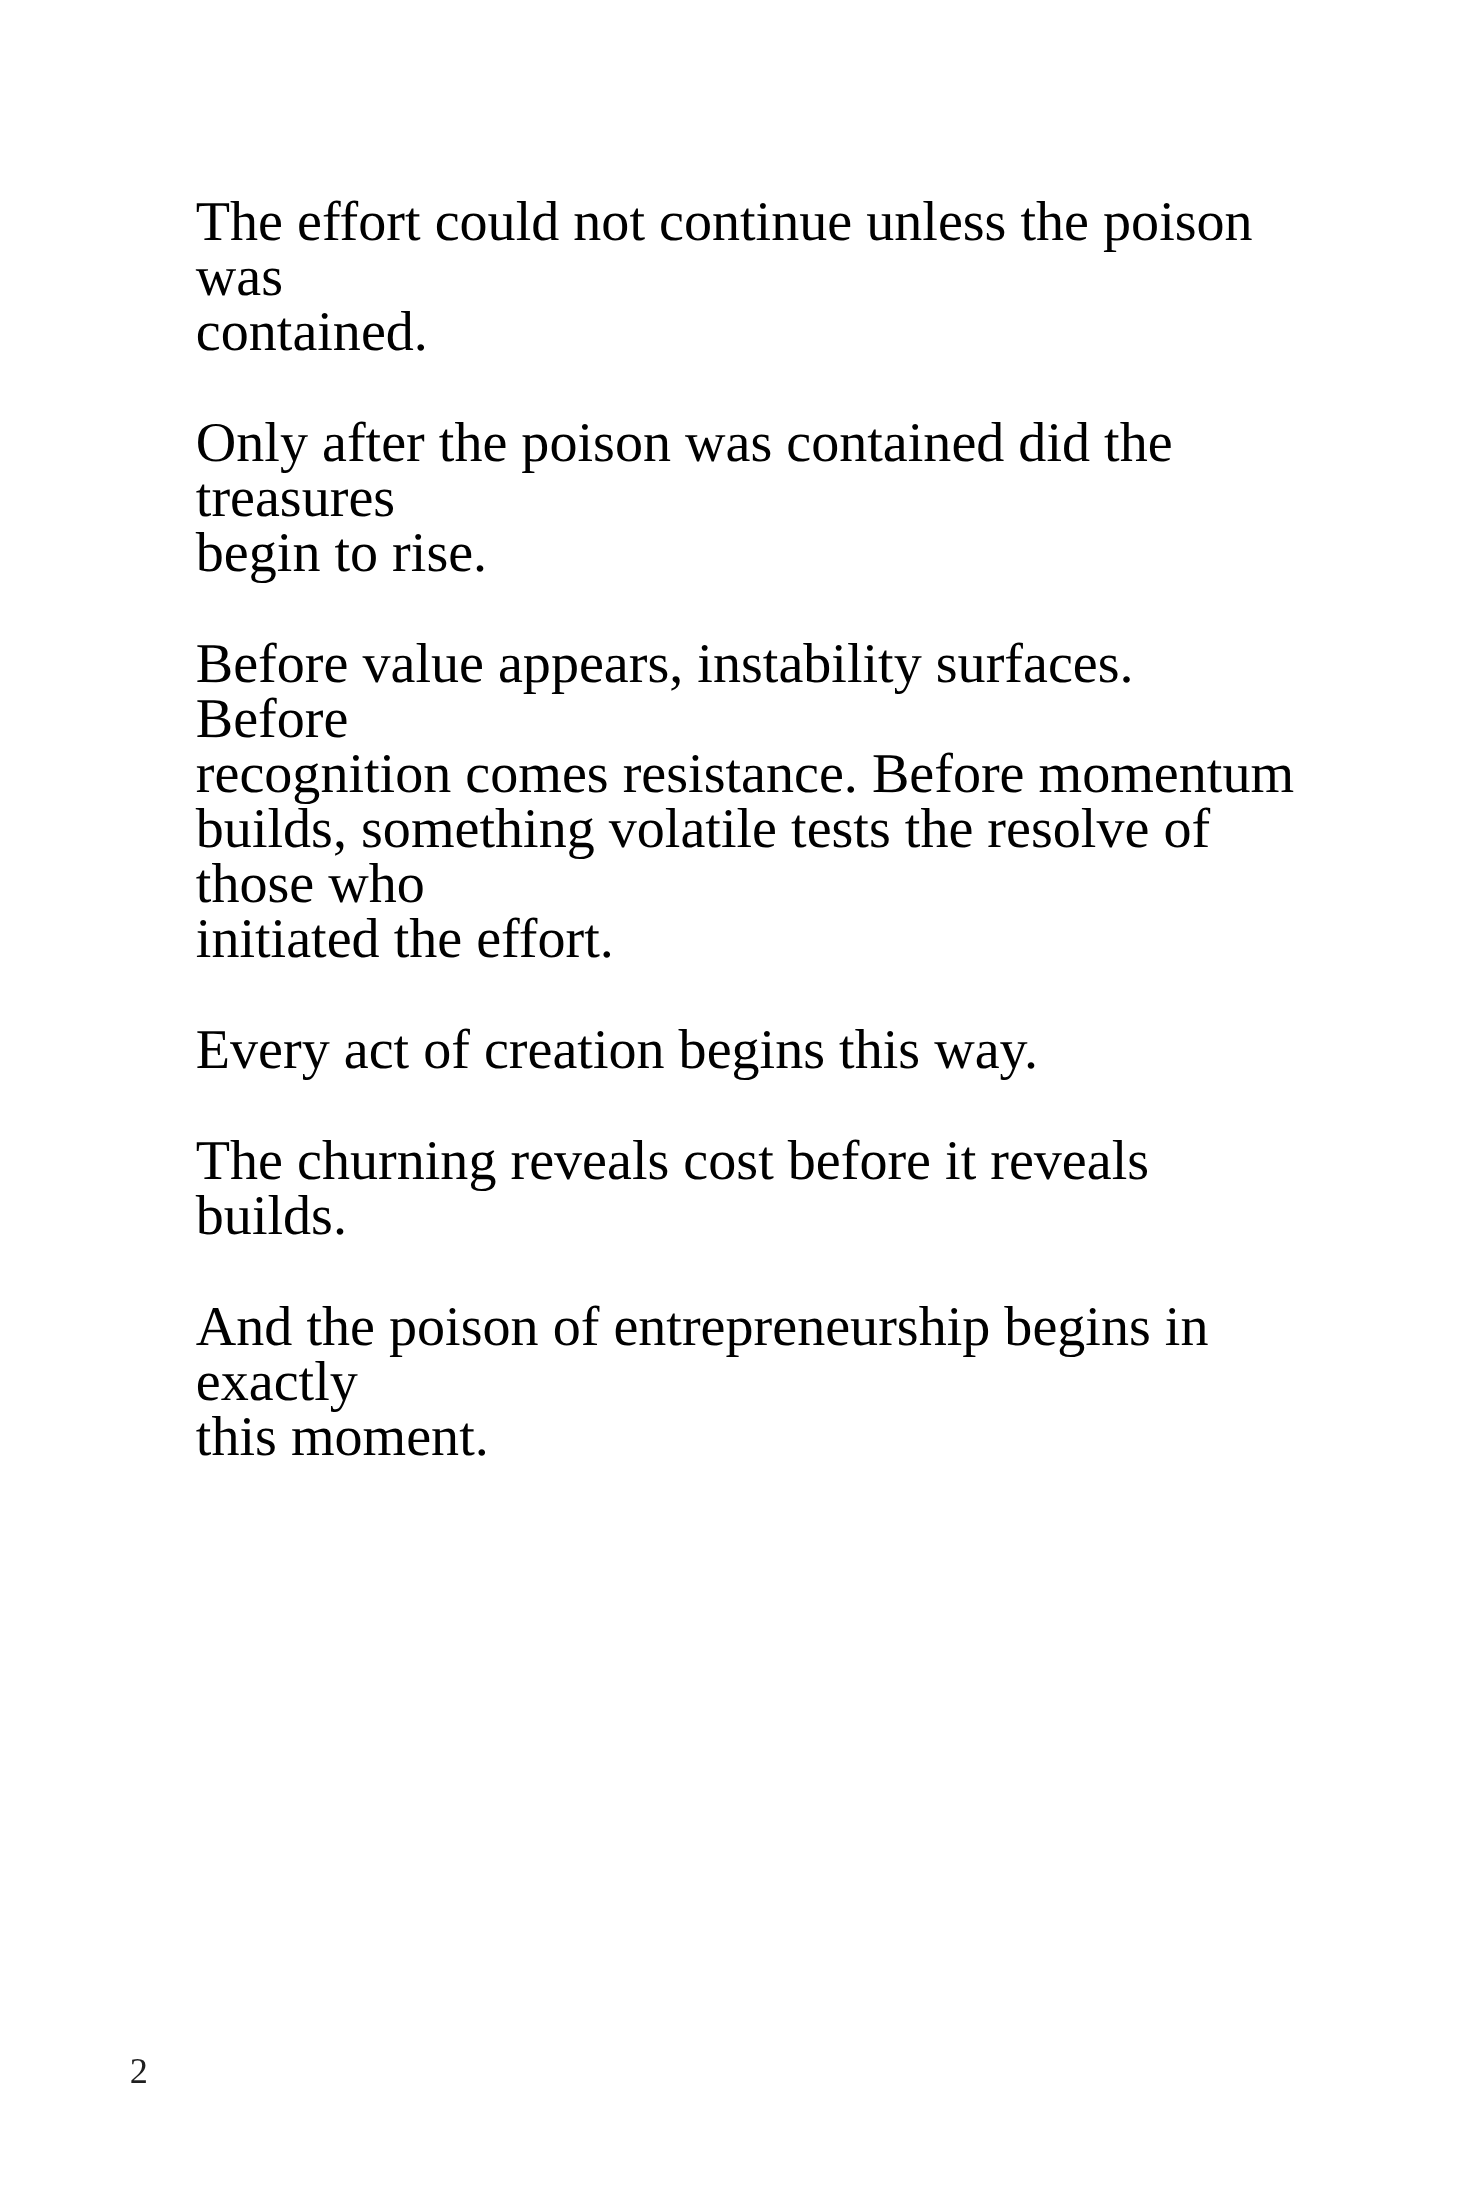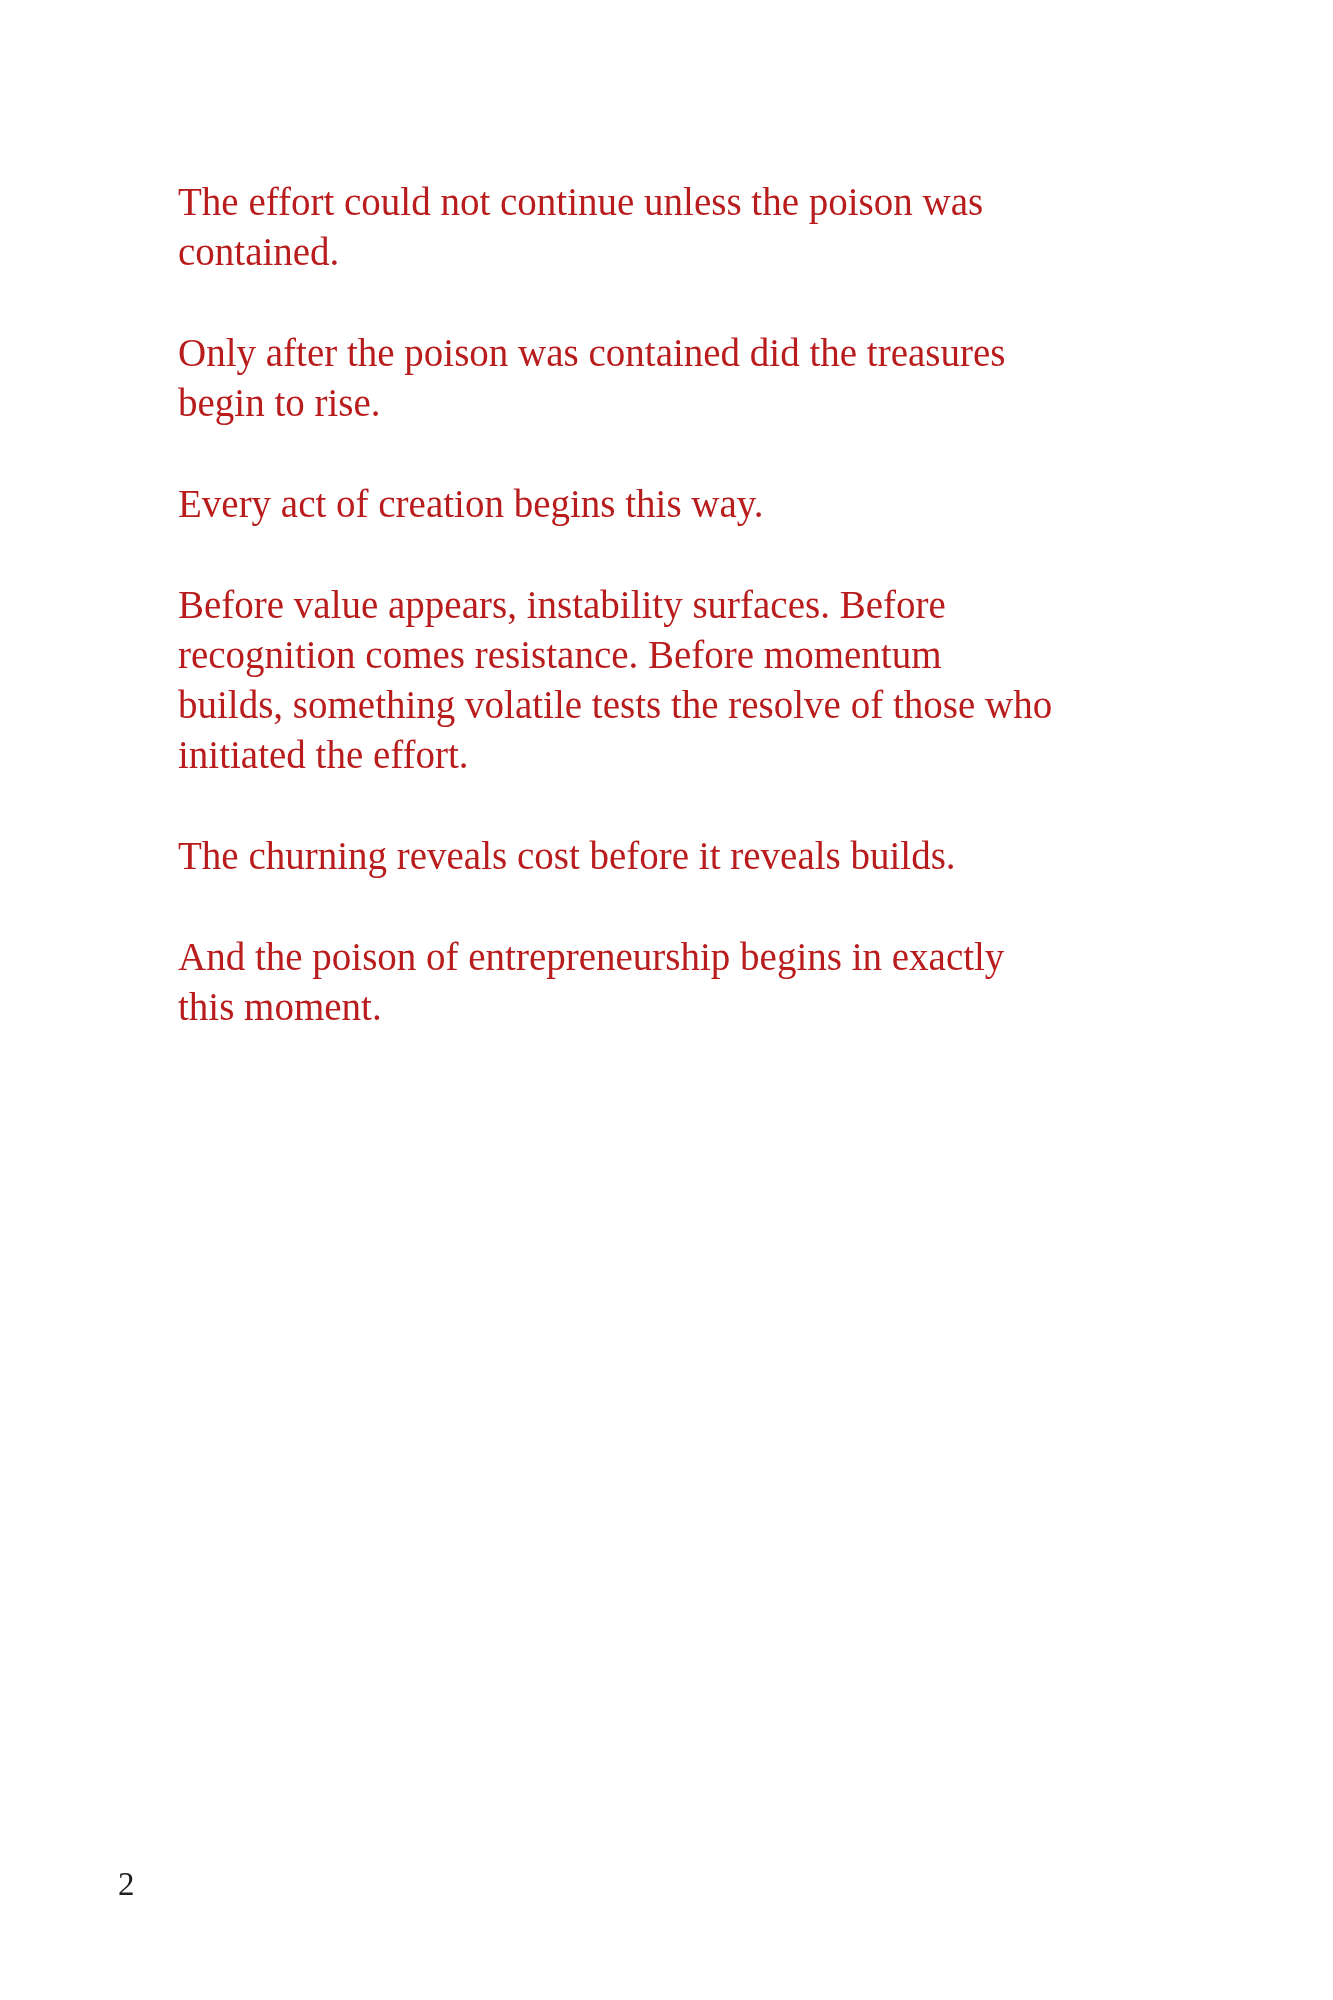--- a/index.html
+++ b/index.html
@@ -16,23 +16,23 @@
     font-family: "Liberation Serif", "DejaVu Serif", serif;
   }
   .content {
     position: absolute;
     left: 178px;
     top: 177px;
     width: 1000px;
   }
   .para {
     margin: 0 0 51px 0;
-    font-size: 39px;
+    font-size: 51px;
     line-height: 50px;
-    color: #b91c1c;
+    color: #000000;
     white-space: pre-line;
     text-rendering: optimizeLegibility;
   }
   .folio {
     position: absolute;
     left: 118px;
     top: 1868px;
     font-size: 33px;
     line-height: 1;
     color: #1f1f1f;
@@ -40,23 +40,23 @@
 </style>
 </head>
 <body>
 
 <div class="page">
   <main class="content">
     <p class="para">The effort could not continue unless the poison was
 contained.</p>
     <p class="para">Only after the poison was contained did the treasures
 begin to rise.</p>
-    <p class="para">Every act of creation begins this way.</p>
     <p class="para">Before value appears, instability surfaces. Before
 recognition comes resistance. Before momentum
 builds, something volatile tests the resolve of those who
 initiated the effort.</p>
+    <p class="para">Every act of creation begins this way.</p>
     <p class="para">The churning reveals cost before it reveals builds.</p>
     <p class="para">And the poison of entrepreneurship begins in exactly
 this moment.</p>
   </main>
   <div class="folio">2</div>
 </div>
 
 </body></html>

